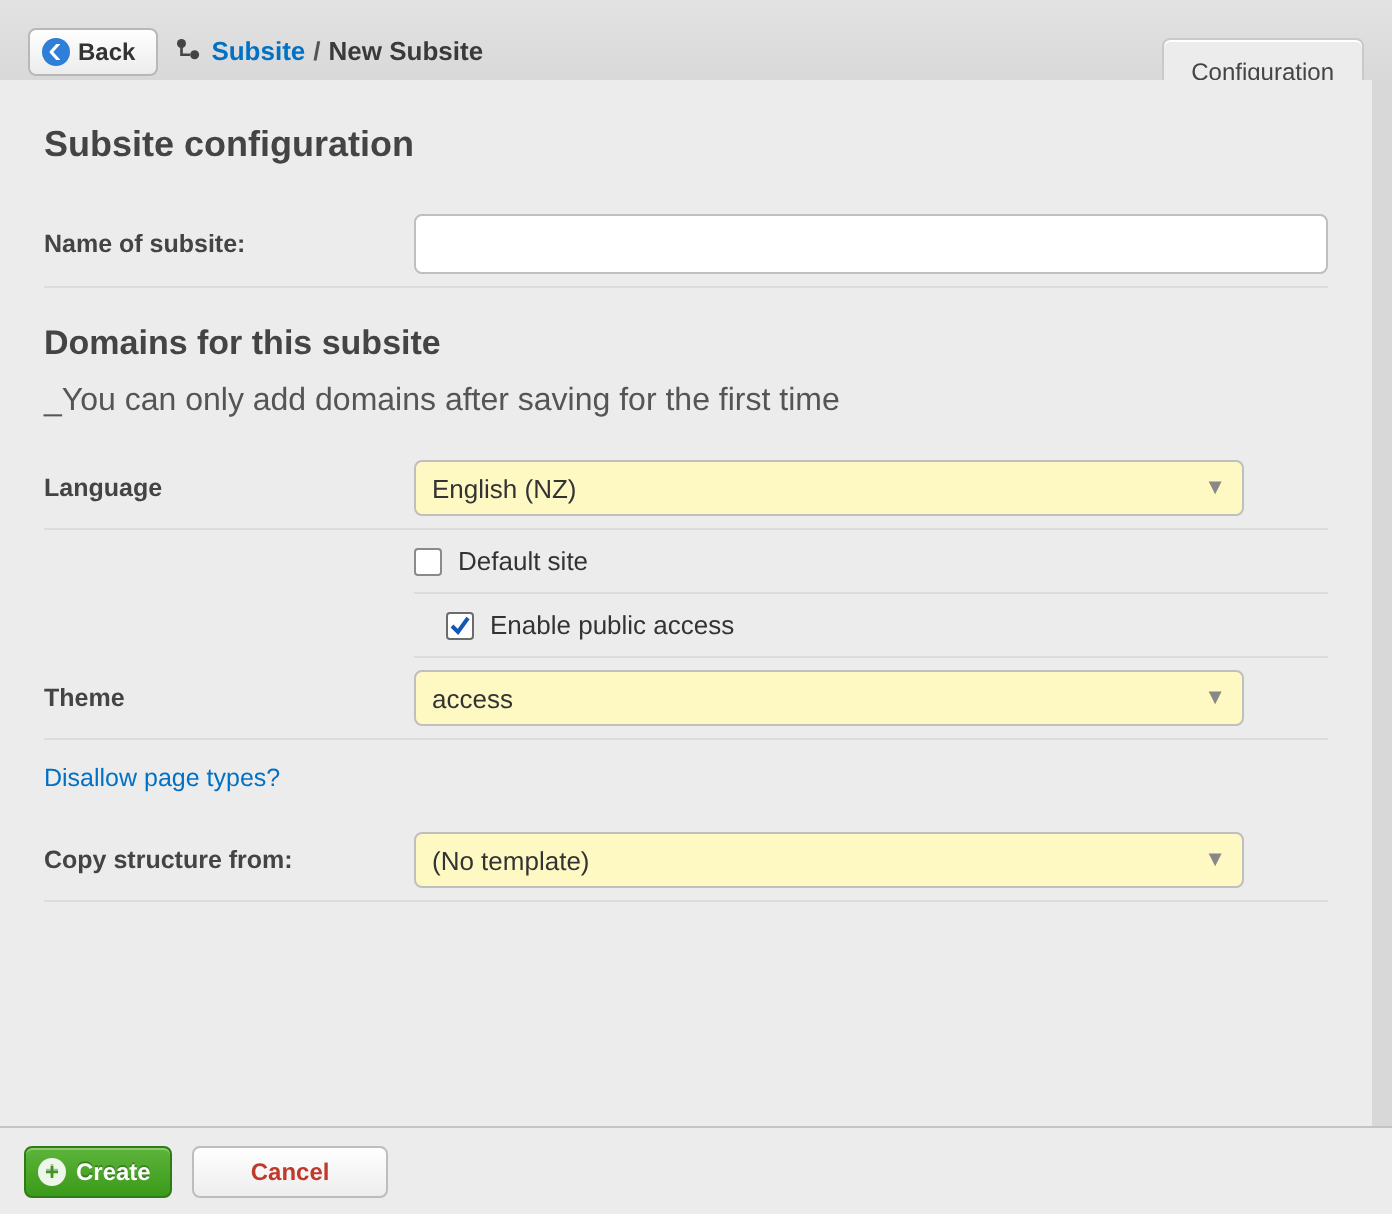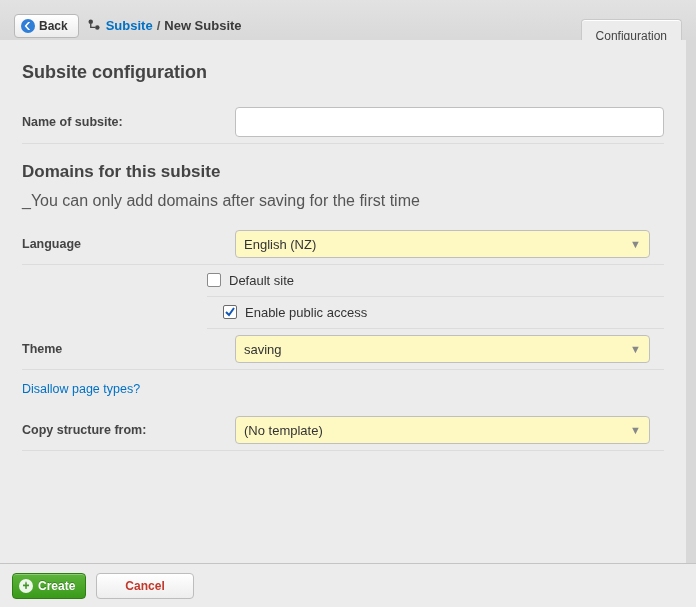--- a/index.html
+++ b/index.html
@@ -22,30 +22,30 @@
   .tab { background:linear-gradient(#fafafa,#eeeeee); border:1px solid #c9c9c9; border-bottom:1px solid #eeeeee; border-radius:4px 4px 0 0; padding:9px 14px 8px 14px; font-size:12px; color:#555; cursor:pointer; box-shadow: inset 0 1px 0 #fff; }
   .tab.active { background:#ececec; border-bottom-color:#ececec; color:#444; }
 
   
   .panel { position:absolute; top:40px; left:0; right:10px; bottom:44px; background:#ececec; overflow:auto; padding:22px 22px 10px 22px; }
 
   h2 { margin:0 0 18px 0; font-size:18px; font-weight:bold; color:#444; }
   h3 { margin:18px 0 10px 0; font-size:17px; font-weight:bold; color:#444; }
 
   .field-row { display:flex; align-items:center; padding:6px 0; border-bottom:1px solid #dcdcdc; }
-  .field-label { width:213px; font-size:12.5px; font-weight:bold; color:#444; }
+  .field-label { width:185px; font-size:12.5px; font-weight:bold; color:#444; }
   .field-control { flex:1; }
 
   input[type=text].textbox { width:100%; height:30px; border:1px solid #bfbfbf; border-radius:4px; padding:4px 8px; background:#fff; font-size:13px; }
   .select { width:415px; max-width:100%; height:28px; border:1px solid #bfbfbf; border-radius:4px; background:#fef9c3; display:flex; align-items:center; justify-content:space-between; padding:0 8px; cursor:pointer; font-size:13px; color:#333; }
   .select .arrow { color:#888; font-size:11px; }
 
   .helper { font-size:16px; color:#555; margin:4px 0 14px 0; }
 
-  .checkbox-row { display:flex; align-items:flex-start; gap:8px; padding:8px 0; border-bottom:1px solid #dcdcdc; margin-left:185px; }
+  .checkbox-row { display:flex; align-items:center; gap:8px; padding:8px 0; border-bottom:1px solid #dcdcdc; margin-left:185px; }
   .checkbox-row.last { border-bottom:1px solid #dcdcdc;padding-left:16px; }
   .checkbox-row label { font-size:13px; color:#333; }
   .cb { width:14px; height:14px; border:1px solid #8a8a8a; border-radius:2px; background:#fff; display:inline-flex; align-items:center; justify-content:center; cursor:pointer; }
   .cb.checked { background:#fff; border-color:#6b6b6b; }
   .cb.checked svg { display:block; }
   .cb svg { display:none; }
 
   .link { color:#0071c4; font-size:12.5px; cursor:pointer; display:block; margin:12px 0 14px 0; }
 
   
@@ -127,21 +127,21 @@
           <path d="M1 5 L4 8 L9 1" stroke="#1157b3" stroke-width="2" fill="none"></path>
         </svg>
     </span>
     <label>Enable public access</label>
   </div>
 
   <div class="field-row">
     <div class="field-label">Theme</div>
     <div class="field-control">
       <div class="select">
-        <span>saving</span>
+        <span>access</span>
         <span class="arrow">▼</span>
       </div>
     </div>
   </div>
 
   <a class="link">Disallow page types?</a>
 
   <div class="field-row">
     <div class="field-label">Copy structure from:</div>
     <div class="field-control">

